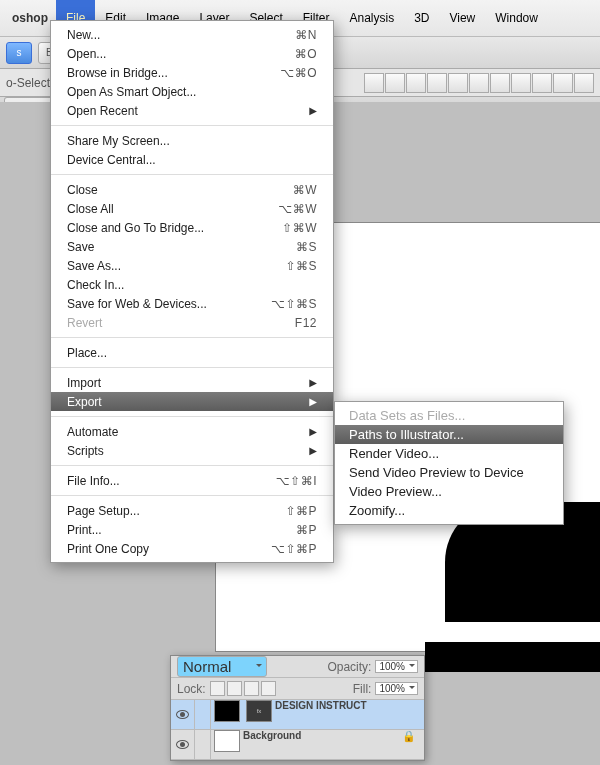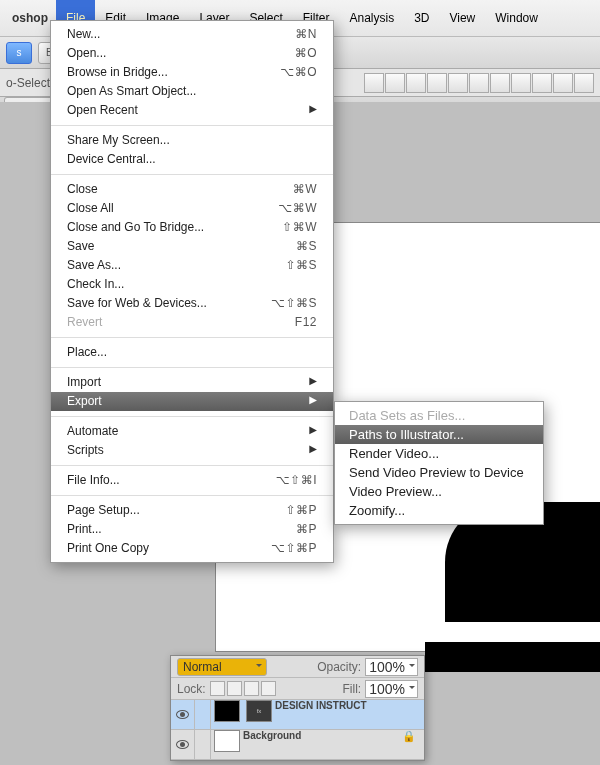--- a/index.html
+++ b/index.html
@@ -11,58 +11,58 @@
   .menubar .menu-item { padding: 0 10px; height:100%; display:flex; align-items:center; cursor:default; }
   .menubar .menu-item.open { background:#3a6fd8; color:#fef9c3; }
 
   
   .toolbar1 { height: 32px; background: linear-gradient(#e8e8e8,#d6d6d6); border-bottom:1px solid #aaa; display:flex; align-items:center; padding:0 6px; gap:6px; }
   .tool-btn { width:26px; height:22px; background:linear-gradient(#fdfdfd,#e2e2e2); border:1px solid #aaa; border-radius:3px; display:flex; align-items:center; justify-content:center; font-size:10px; color:#555; }
   .tool-btn.blue { background:linear-gradient(#7fb8ff,#4a8ae0); color:#fff; border-color:#3a6fd8; }
 
   
   .optionsbar { height: 28px; background: #e6e6e6; border-bottom:1px solid #aaa; display:flex; align-items:center; padding:0 6px; gap:6px; font-size:11px; color:#555; }
-  .dropdown { background:#eab308; border:1px solid #aaa; border-radius:3px; padding:1px 14px 1px 5px; position:relative; font-size:12px; }
+  .dropdown { background:#7dd3fc; border:1px solid #aaa; border-radius:3px; padding:1px 14px 1px 5px; position:relative; font-size:15px; }
   .dropdown::after { content:""; position:absolute; right:4px; top:50%; transform:translateY(-50%); border:3px solid transparent; border-top-color:#555; }
   .icon-strip { display:flex; gap:1px; margin-left:auto; }
   .icon-strip .ic { width:20px; height:20px; border:1px solid #aaa; background:linear-gradient(#fafafa,#e0e0e0); }
 
   
   .tabbar { height:22px; background:linear-gradient(#dcdcdc,#cfcfcf); border-bottom:1px solid #aaa; display:flex; align-items:flex-end; padding-left:4px; font-size:11px; color:#555; }
   .tab { padding:3px 10px; background:linear-gradient(#f0f0f0,#e0e0e0); border:1px solid #aaa; border-bottom:none; border-radius:3px 3px 0 0; margin-right:2px; display:flex; align-items:center; gap:6px; }
   .tab .close { font-size:10px; color:#888; }
 
   
   .canvas { position:absolute; left:0; right:0; top:102px; bottom:0; background:#bfbfbf; }
   .doc-window { position:absolute; left:215px; top:120px; width:430px; height:430px; background:#fff; box-shadow:0 0 0 1px #888 inset; }
   .black-shape { position:absolute; right:-20px; top:280px; width:220px; height:120px; background:#000; border-radius:60px 0 0 0; }
   .black-shape::after { content:""; position:absolute; left:100px; top:0; width:120px; height:120px; background:#000; }
   .black-bar { position:absolute; right:-20px; top:420px; width:240px; height:30px; background:#000; }
 
   
   .menu { position:absolute; top:20px; left:50px; width:284px; background:#fff; border:1px solid #9a9a9a; box-shadow:2px 4px 14px rgba(0,0,0,.35); padding:4px 0; z-index:20; }
-  .menu .mi { display:flex; justify-content:space-between; padding:2px 16px; font-size:13px; color:#222; cursor:default; height:19px; }
+  .menu .mi { display:flex; align-items:center; justify-content:space-between; padding:2px 16px; font-size:13px; color:#222; cursor:default; height:19px; }
   .menu .mi.disabled { color:#aaa; }
   .menu .mi.highlight { background:linear-gradient(#7a7a7a,#5c5c5c); color:#fff; }
   .menu .sep { height:1px; background:#ddd; margin:5px 0; }
   .menu .sc { font-size:12px; color:#555; letter-spacing:0.5px; }
   .menu .arrow { font-size:10px; color:#333; }
   .menu .mi.highlight .arrow { color:#fff; }
 
   
-  .submenu { position:absolute; top:401px; left:334px; width:210px; background:#fff; border:1px solid #9a9a9a; box-shadow:2px 4px 14px rgba(0,0,0,.35); padding:4px 0; z-index:25; }
+  .submenu { position:absolute; top:401px; left:334px; width:230px; background:#fff; border:1px solid #9a9a9a; box-shadow:2px 4px 14px rgba(0,0,0,.35); padding:4px 0; z-index:25; }
   .submenu .mi { display:flex; align-items:center; padding:2px 14px; font-size:13px; color:#222; height:19px; }
   .submenu .mi.disabled { color:#aaa; }
   .submenu .mi.highlight { background:linear-gradient(#7a7a7a,#5c5c5c); color:#fff; }
 
   
   .layers-panel { position:absolute; left:170px; top:655px; width:255px; background:#dedede; border:1px solid #888; box-shadow:2px 2px 8px rgba(0,0,0,.3); font-size:10px; color:#333; }
   .lp-row { display:flex; align-items:center; height:22px; padding:0 6px; border-bottom:1px solid #bbb; gap:4px; }
   .lp-row .lbl { color:#666; font-size:12px; }
-  .pct-box { background:#fff; border:1px solid #aaa; padding:0 12px 0 3px; font-size:14px; position:relative; }
+  .pct-box { background:#fff; border:1px solid #aaa; padding:0 12px 0 3px; font-size:10px; position:relative; }
   .pct-box::after { content:""; position:absolute; right:2px; top:50%; transform:translateY(-50%); border:3px solid transparent; border-top-color:#555; }
   .lock-icons { display:flex; gap:2px; }
   .lock-icons span { width:15px; height:15px; border:1px solid #aaa; background:#f0f0f0; display:block; }
   .layer-row { display:flex; align-items:flex-start; height:30px; border-bottom:1px solid #bbb; }
   .layer-row.sel { background:#bcd7f4; }
   .eye-cell { width:24px; height:100%; border-right:1px solid #bbb; display:flex; align-items:center; justify-content:center; }
   .eye { width:13px; height:9px; border:1px solid #555; border-radius:50%; position:relative; }
   .eye::after { content:""; position:absolute; left:3px; top:1px; width:5px; height:5px; background:#555; border-radius:50%; }
   .link-cell { width:16px; height:100%; border-right:1px solid #bbb; }
   .thumb { width:26px; height:22px; border:1px solid #888; margin:0 3px; }

